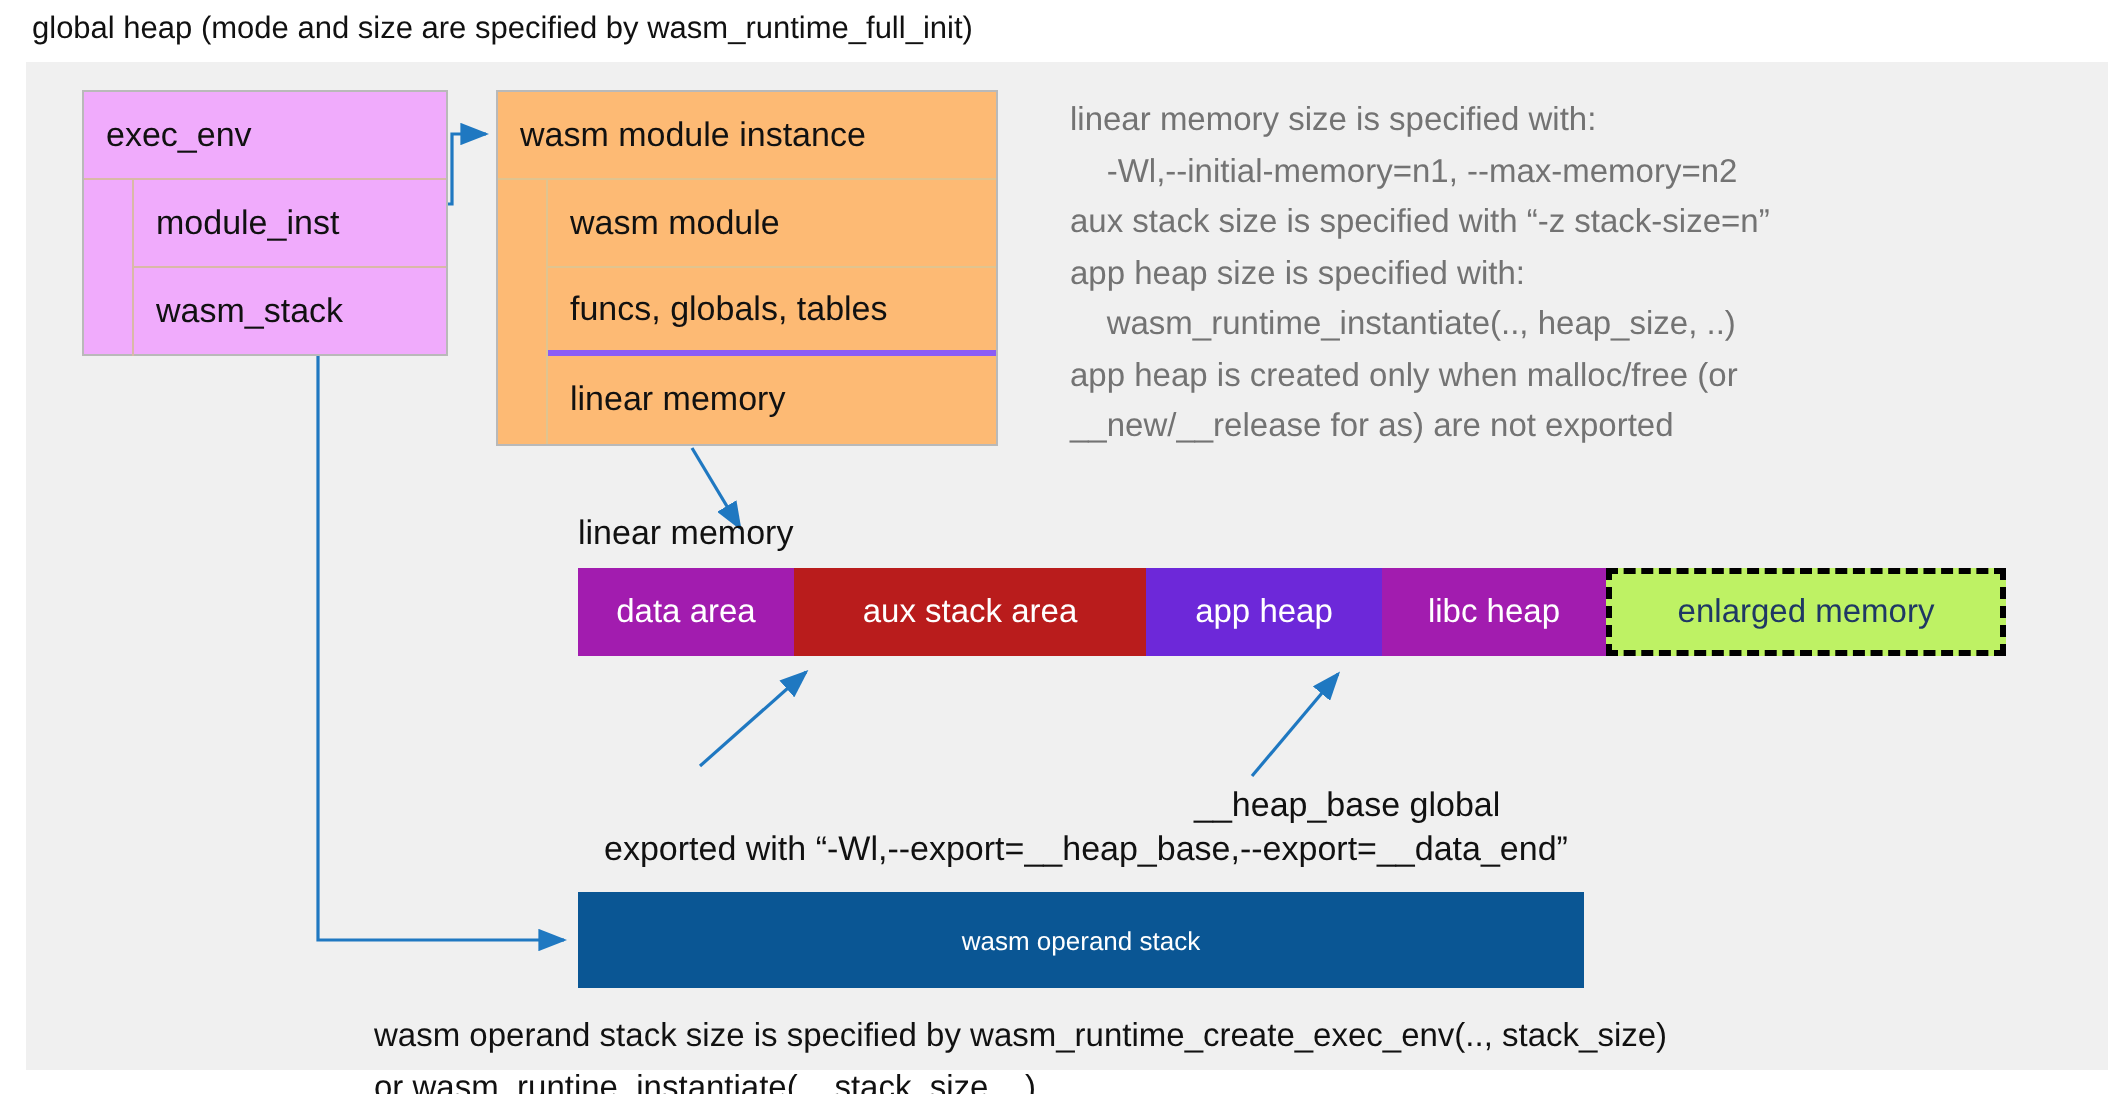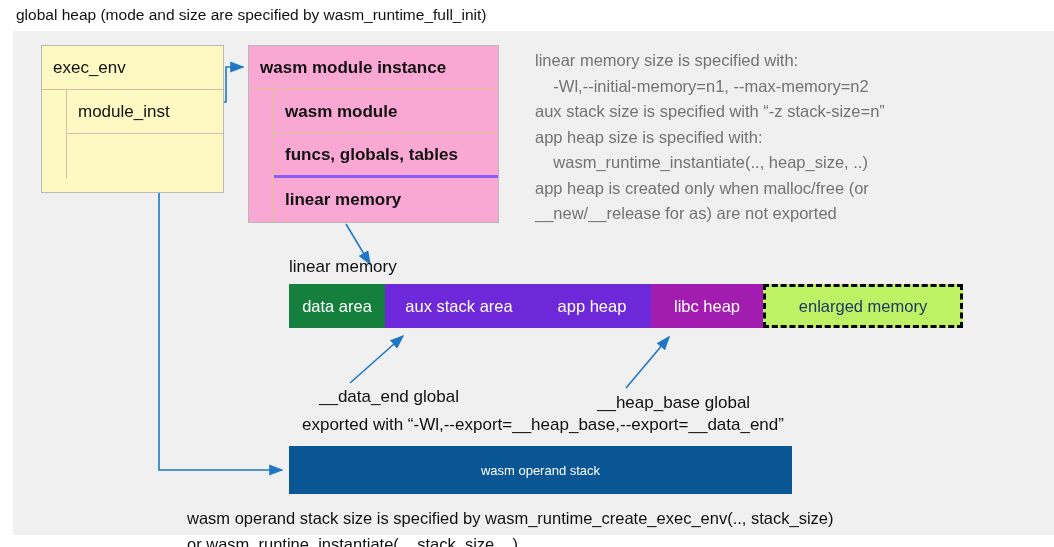--- a/index.html
+++ b/index.html
@@ -14,43 +14,43 @@
     color:#111;white-space:nowrap;
   }
   #panel{
     position:absolute;left:13px;top:31px;width:1041px;height:504px;
     background:#f0f0f0;
   }
   .box{position:absolute;box-sizing:border-box;}
 
   
   #execenv{
-    left:28px;top:14px;width:183px;height:148px;
-    background:#fef9c3;border:1px solid #b9b9b9;
+    left:28px;top:14px;width:183px;height:133px;
+    background:#f0abfc;border:1px solid #b9b9b9;
   }
   #execenv-title{
     position:absolute;left:0;top:0;width:100%;height:44px;
     box-sizing:border-box;border-bottom:1px solid #d9b9a7;
     display:flex;align-items:center;padding-left:11px;font-size:17px;
   }
   #execenv-gutter{
     position:absolute;left:0;top:44px;width:25px;height:88px;
     border-right:1px solid #d9b9a7;box-sizing:border-box;
   }
   .ee-row{
     position:absolute;left:25px;width:156px;height:44px;box-sizing:border-box;
     display:flex;align-items:center;padding-left:11px;font-size:17px;
   }
   #ee-module{top:44px;border-bottom:1px solid #d9b9a7;}
   #ee-stack{top:88px;}
 
   
   #wmi{
     left:235px;top:14px;width:251px;height:178px;
-    background:#f9a8d4;border:1px solid #b9b9b9;font-weight:bold;
+    background:#fdba74;border:1px solid #b9b9b9;
   }
   #wmi-title{
     position:absolute;left:0;top:0;width:100%;height:44px;
     box-sizing:border-box;border-bottom:1px solid #e0c48f;
     display:flex;align-items:center;padding-left:11px;font-size:17px;
   }
   #wmi-gutter{
     position:absolute;left:0;top:44px;width:25px;height:132px;
     border-right:1px solid #e0c48f;box-sizing:border-box;
   }
@@ -124,48 +124,48 @@
 
     <path d="M 337 352 L 390 305" fill="none" stroke="#1f78c1" stroke-width="1.6" marker-end="url(#arrowhead)"></path>
 
     <path d="M 613 357 L 656 306" fill="none" stroke="#1f78c1" stroke-width="1.6" marker-end="url(#arrowhead)"></path>
   </svg>
 
   <div class="box" id="execenv">
     <div id="execenv-title">exec_env</div>
     <div id="execenv-gutter"></div>
     <div class="ee-row" id="ee-module">module_inst</div>
+    <div class="ee-row" id="ee-stack">wasm_stack</div>
   </div>
 
   <div class="box" id="wmi">
     <div id="wmi-title">wasm module instance</div>
     <div id="wmi-gutter"></div>
     <div class="wmi-row" id="wmi-r1">wasm module</div>
     <div class="wmi-row" id="wmi-r2">funcs, globals, tables</div>
     <div class="wmi-row" id="wmi-r3">linear memory</div>
   </div>
 
   <div id="notes">linear memory size is specified with:
     -Wl,--initial-memory=n1, --max-memory=n2
 aux stack size is specified with “-z stack-size=n”
 app heap size is specified with:
     wasm_runtime_instantiate(.., heap_size, ..)
 app heap is created only when malloc/free (or
 __new/__release for as) are not exported</div>
 
   <div id="lm-label">linear memory</div>
   <div id="membar">
-      <div class="seg" style="width: 96px; background: #15803d;">data area</div>
-      <div class="seg" style="width: 148px; background: #6d28d9;">aux stack area</div>
+      <div class="seg" style="width: 108px; background: #a21caf;">data area</div>
+      <div class="seg" style="width: 176px; background: #b91c1c;">aux stack area</div>
       <div class="seg" style="width: 118px; background: #6d28d9;">app heap</div>
       <div class="seg" style="width: 112px; background: #a21caf;">libc heap</div>
       <div class="seg dashed" style="width: 200px;">enlarged memory</div>
     </div>
 
-  <div class="annot" id="a-dataend">__data_end global</div>
   <div class="annot" id="a-heapbase">__heap_base global</div>
   <div class="annot" id="a-exported">exported with “-Wl,--export=__heap_base,--export=__data_end”</div>
 
   <div id="opstack">wasm operand stack</div>
   <div id="opnote">wasm operand stack size is specified by wasm_runtime_create_exec_env(.., stack_size)
 or wasm_runtine_instantiate(.., stack_size, ..)</div>
 
 </div>
 
 </body></html>

